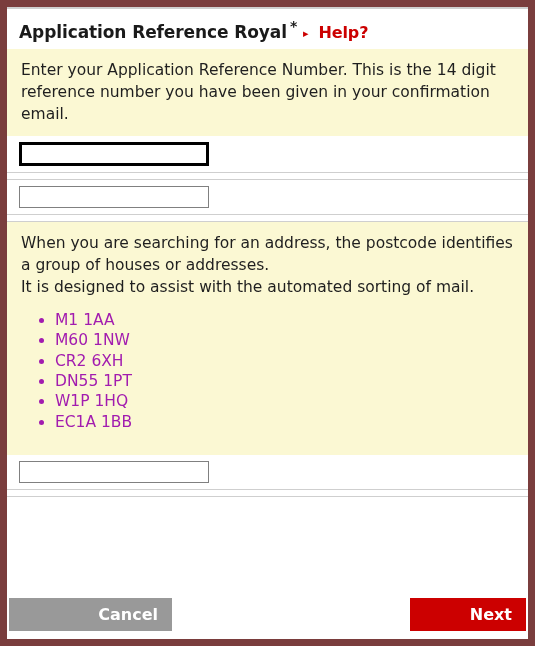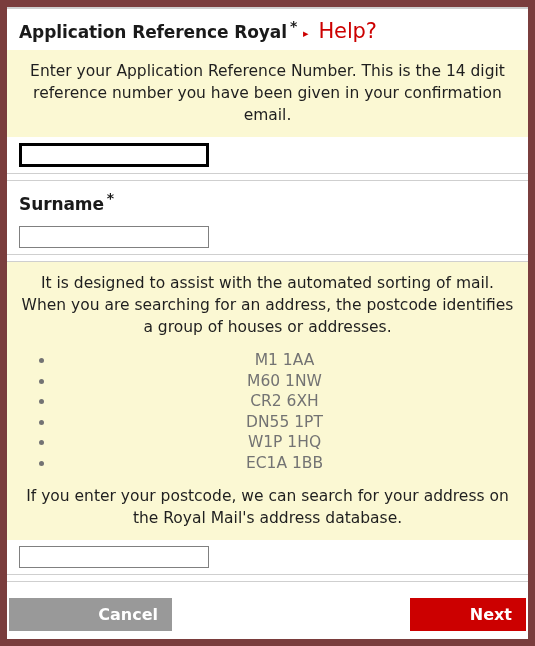--- a/index.html
+++ b/index.html
@@ -43,50 +43,49 @@
   }
   .asterisk {
     color: #1a1a1a;
     font-size: 14px;
     vertical-align: super;
     font-weight: bold;
     margin-left: 3px;
   }
   .help-link {
     color: #cc0000;
-    font-weight: normal;
-    font-size: 21px;
+    font-weight: bold;
+    font-size: 16px;
     margin-left: 8px;
     text-decoration: none;
     cursor: pointer;
   }
   .help-arrow {
     color: #cc0000;
     font-size: 11px;
     margin-right: 2px;
     vertical-align: 1px;
   }
 
   
   .help-panel {
     background: #fbf8d3;
     padding: 10px 14px 11px 14px;
     font-size: 15.5px;
     line-height: 1.42;
     color: #1f1f1f;
-    text-align: center;
   }
   .help-panel p { margin: 0; }
 
   .postcode-list {
     list-style: disc;
     margin: 12px 0 12px 34px;
     font-size: 15.5px;
     line-height: 1.32;
-    color: #737373;
+    color: #a21caf;
   }
   .postcode-list li { padding: 0; }
 
   
   .input-row {
     background: #ffffff;
     padding: 6px 0 6px 12px;
   }
   .text-input {
     width: 190px;
@@ -159,47 +158,43 @@
     </div>
 
     <div class="input-row">
       <input class="text-input focused" type="text" autofocus="" placeholder="" style="">
     </div>
 
     <div class="divider"></div>
     <div class="divider-spacer"></div>
     <div class="divider"></div>
 
-    <div class="field-heading">
-      <span>Surname</span><span class="asterisk">*</span>
-    </div>
 
     <div class="input-row">
       <input class="text-input" type="text" placeholder="" style="">
     </div>
 
     <div class="divider"></div>
     <div class="divider-spacer"></div>
     <div class="divider"></div>
 
 
     <div class="help-panel">
+      <p>When you are searching for an address, the postcode identifies a group of houses or addresses.</p>
       <p>It is designed to assist with the automated sorting of mail.</p>
-      <p>When you are searching for an address, the postcode identifies a group of houses or addresses.</p>
 
       <ul class="postcode-list">
         <li>M1 1AA</li>
         <li>M60 1NW</li>
         <li>CR2 6XH</li>
         <li>DN55 1PT</li>
         <li>W1P 1HQ</li>
         <li>EC1A 1BB</li>
       </ul>
 
-      <p>If you enter your postcode, we can search for your address on the Royal Mail's address database.</p>
     </div>
 
     <div class="input-row">
       <input class="text-input" type="text" placeholder="" style="">
     </div>
 
     <div class="divider"></div>
     <div class="divider-spacer"></div>
     <div class="divider"></div>
 

